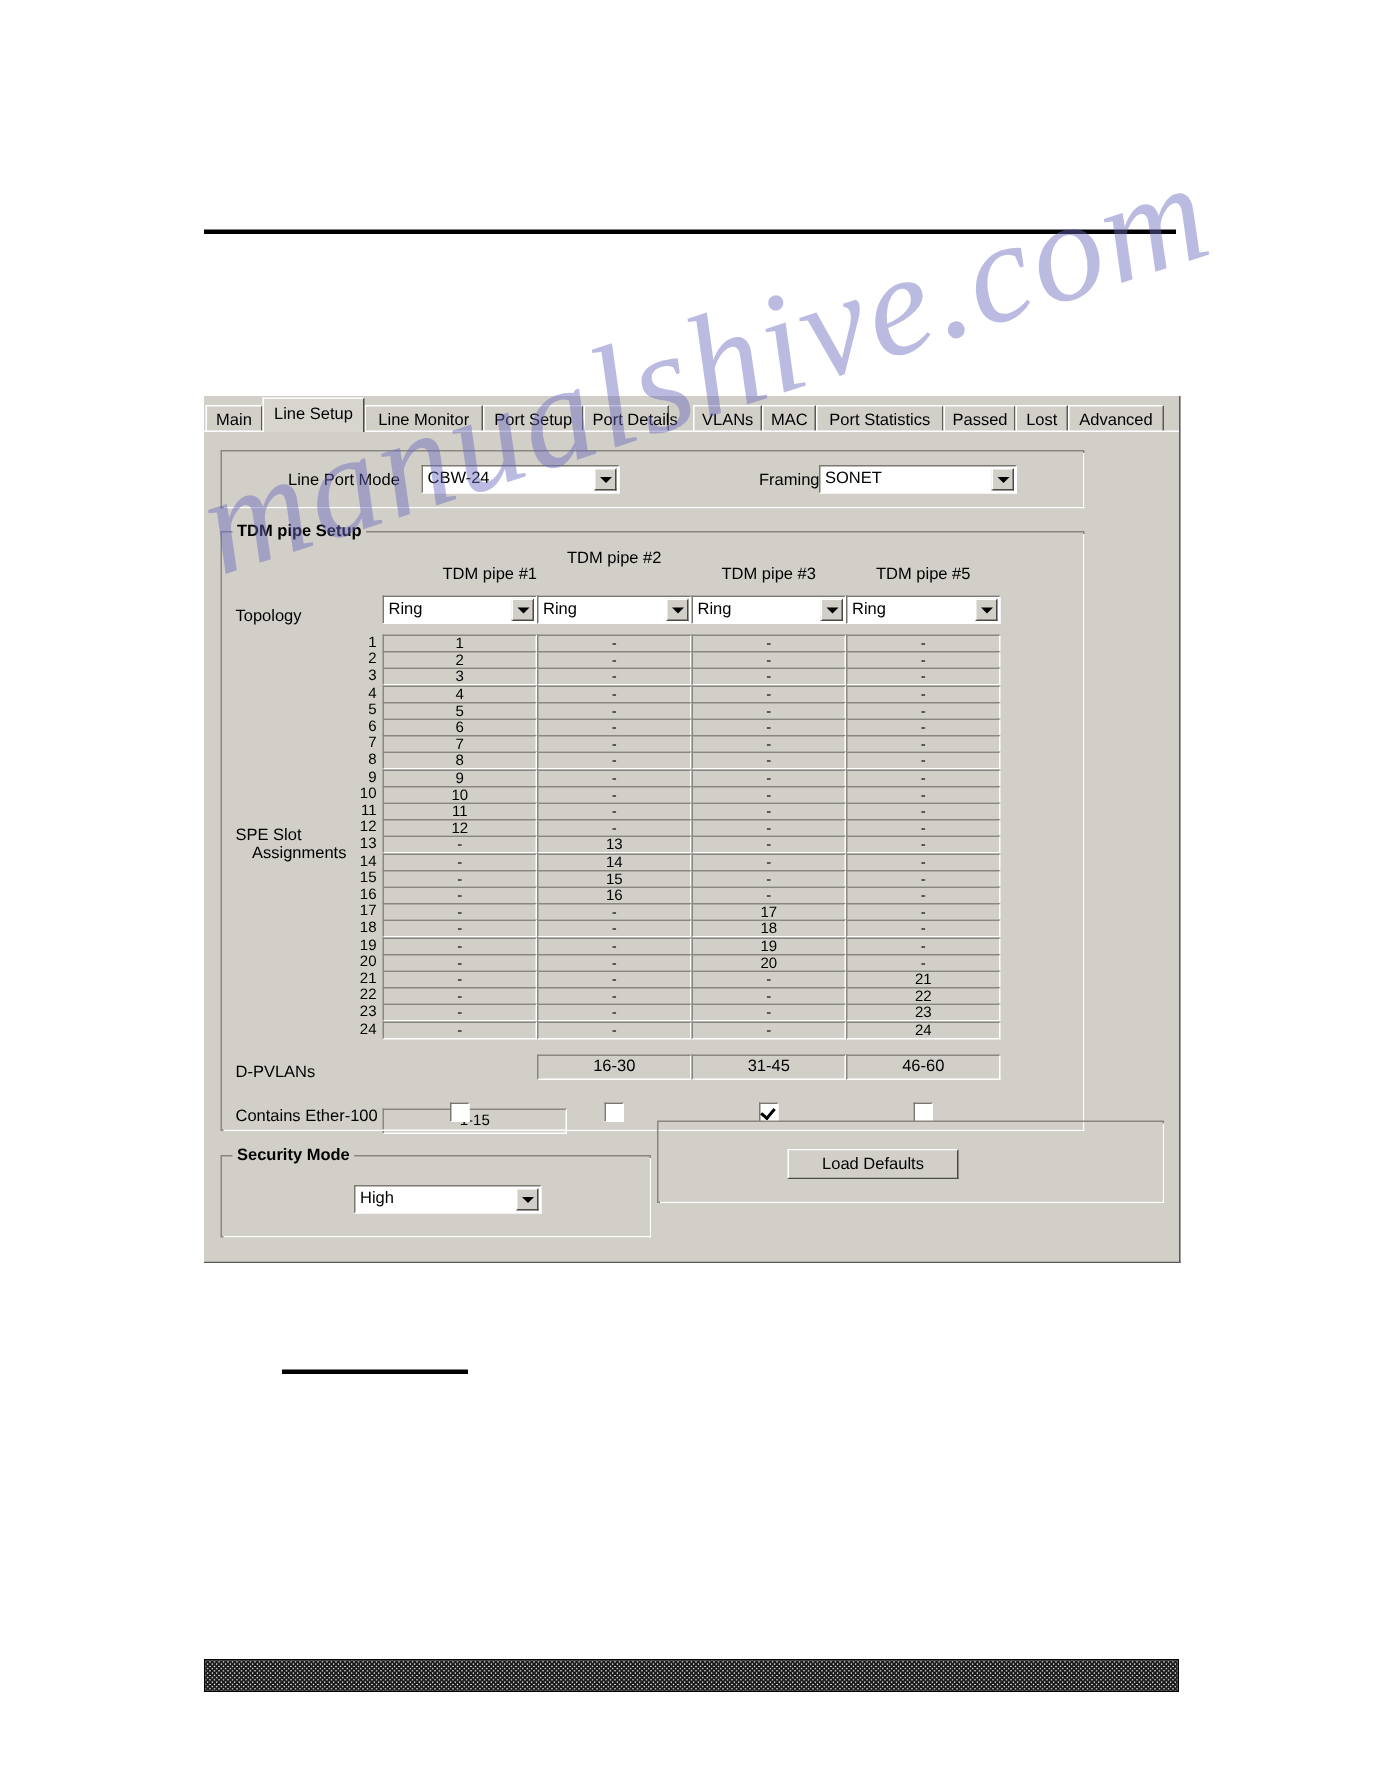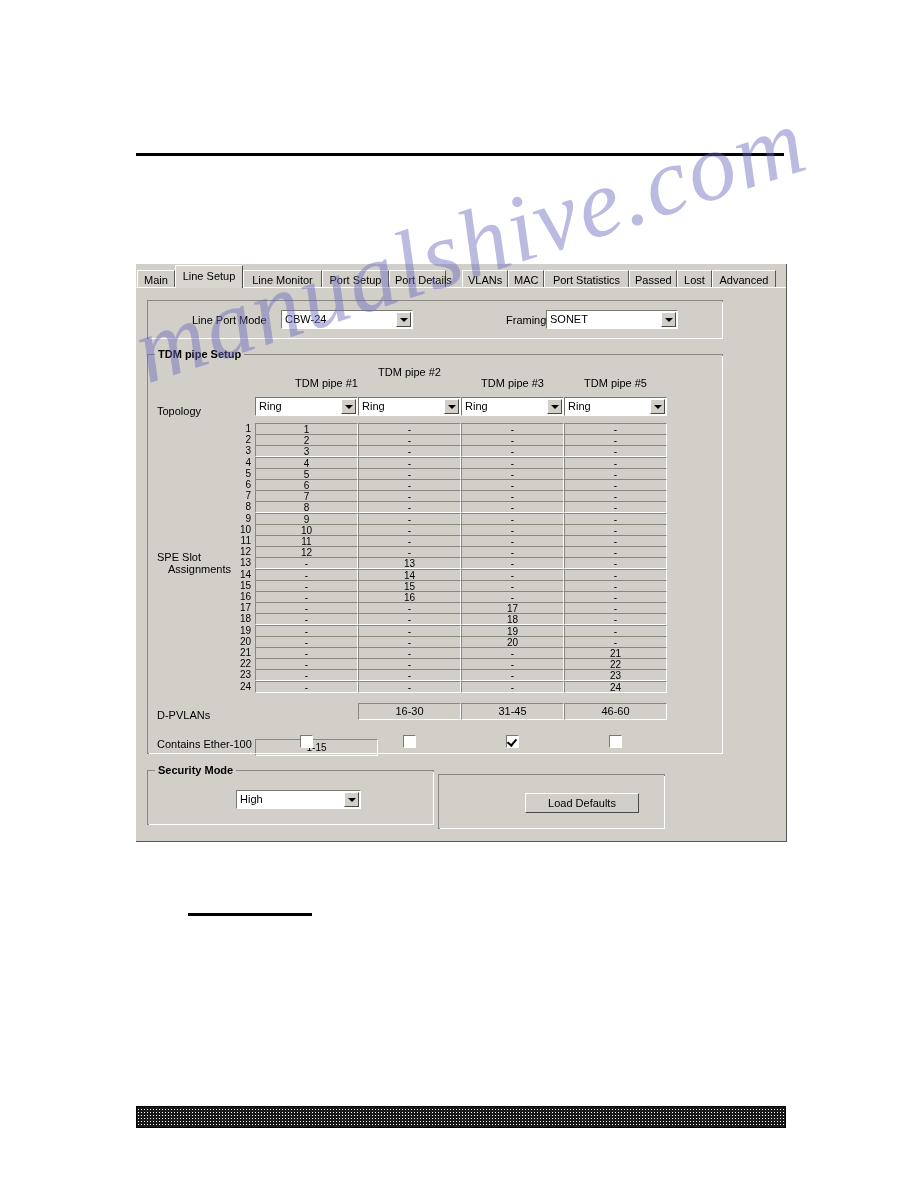--- a/index.html
+++ b/index.html
@@ -485,18 +485,18 @@
     </div>
 
     <div class="groupbox" style="left:11px; top:482px; width:287px; height:55px;">
       <div class="group-title">Security Mode</div>
       <div class="combo" style="left:88px; top:19px; width:125px;">
         <span class="combo-text">High</span>
         <span class="combo-arrow"></span>
       </div>
     </div>
 
-    <div class="groupbox" style="left:302px; top:486px; width:227px; height:55px;text-decoration:underline;">
+    <div class="groupbox" style="left:302px; top:459px; width:338px; height:55px;text-decoration:underline;">
       <div class="pushbtn" style="left:86px; top:18px; width:114px;">Load Defaults</div>
     </div>
 
   </div>
 </div>
 
 </body></html>

